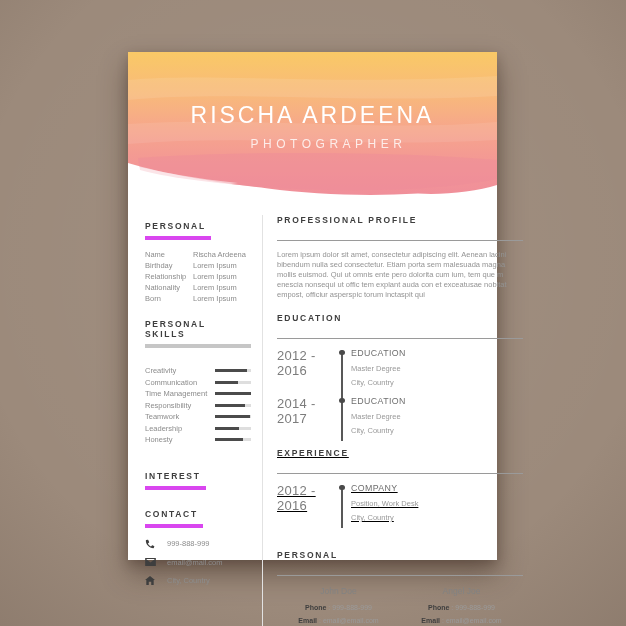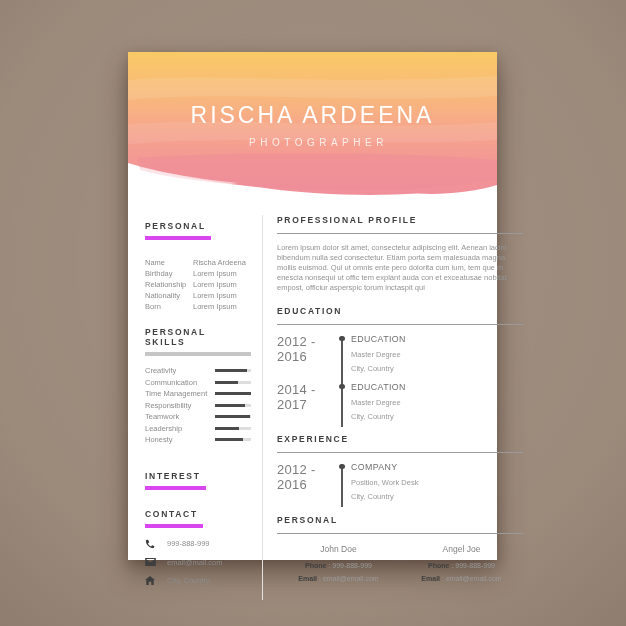--- a/index.html
+++ b/index.html
@@ -15,43 +15,43 @@
     box-shadow:0 14px 26px rgba(50,33,24,0.45), 0 4px 10px rgba(50,33,24,0.25);
   }
   
   .header{position:relative;width:369px;height:150px;}
   .header svg{display:block;width:369px;height:150px;}
   .header-name{
     position:absolute;top:50px;left:0;width:100%;text-align:center;
     color:#ffffff;font-size:23px;font-weight:500;letter-spacing:3px;white-space:nowrap;
   }
   .header-sub{
-    position:absolute;top:85px;left:6px;width:100%;text-align:center;
-    color:rgba(255,255,255,0.8);font-size:10px;font-weight:500;letter-spacing:4.5px;
+    position:absolute;top:85px;left:16px;width:100%;text-align:center;
+    color:rgba(255,255,255,0.8);font-size:12px;font-weight:500;letter-spacing:4.5px;
   }
   
   .content{display:flex;align-items:stretch;padding:13px 16px 0 17px;}
   .col-left{width:118px;min-width:118px;border-right:1px solid #e2e2e2;padding-right:11px;box-sizing:border-box;}
   .col-right{flex:1;margin-left:14px;}
   .sec{margin-bottom:15px;}
   .h-left{
     display:inline-block;font-size:8.5px;font-weight:bold;color:#3e3e3e;
     letter-spacing:1.7px;padding:0 5px 5px 0;border-bottom:4px solid #d946ef;margin:0;
   }
   .h-left.light{border-bottom-color:#c6c6c6;}
   .h-right{
     display:block;font-size:8.5px;font-weight:bold;color:#3e3e3e;
-    letter-spacing:1.7px;padding-bottom:8px;border-bottom:1px solid #9a9a9a;margin:0 0 9px 0;
-  }
-  
-  .p-rows{margin-top:17px;}
+    letter-spacing:1.7px;padding-bottom:15px;border-bottom:1px solid #9a9a9a;margin:0 0 9px 0;
+  }
+  
+  .p-rows{margin-top:9px;}
   .p-row{display:flex;font-size:7.5px;color:#8c8c8c;line-height:11px;}
   .p-row .lbl{width:48px;min-width:48px;}
   
-  .sk-rows{margin-top:9px;}
+  .sk-rows{margin-top:17px;}
   .sk-row{display:flex;align-items:center;justify-content:space-between;height:11.5px;}
   .sk-row .lbl{font-size:7.5px;color:#8c8c8c;white-space:nowrap;}
   .sk-track{width:36px;min-width:36px;height:3px;background:#dedede;margin-left:4px;}
   .sk-fill{height:3px;background:#4b4b4b;}
   
   .body-txt{font-size:7.5px;color:#939393;line-height:9.5px;margin-top:7px;text-align:left;}
   
   .c-rows{margin-top:11px;}
   .c-row{display:flex;align-items:center;margin-bottom:9px;}
   .c-row .ic{width:22px;min-width:22px;color:#3e3e3e;}
@@ -242,21 +242,21 @@
               </span>
             <span class="tl-body">
               <div class="tl-title">EDUCATION</div>
               <div class="tl-sub">Master Degree</div>
               <div class="tl-sub">City, Country</div>
             </span>
           </div>
         </div>
       </div>
 
-      <div class="sec" style="margin-bottom:14px;">
+      <div class="sec" style="margin-bottom:28px;text-decoration:underline;">
         <h2 class="h-right">EXPERIENCE</h2>
         <div class="tl-group">
           <div class="tl-entry">
             <span class="tl-period">2012 - 2016</span>
             <span class="tl-dotcol">
                 <span class="tl-dot"></span>
               </span>
             <span class="tl-body">
               <div class="tl-title">COMPANY</div>
               <div class="tl-sub">Position, Work Desk</div>

